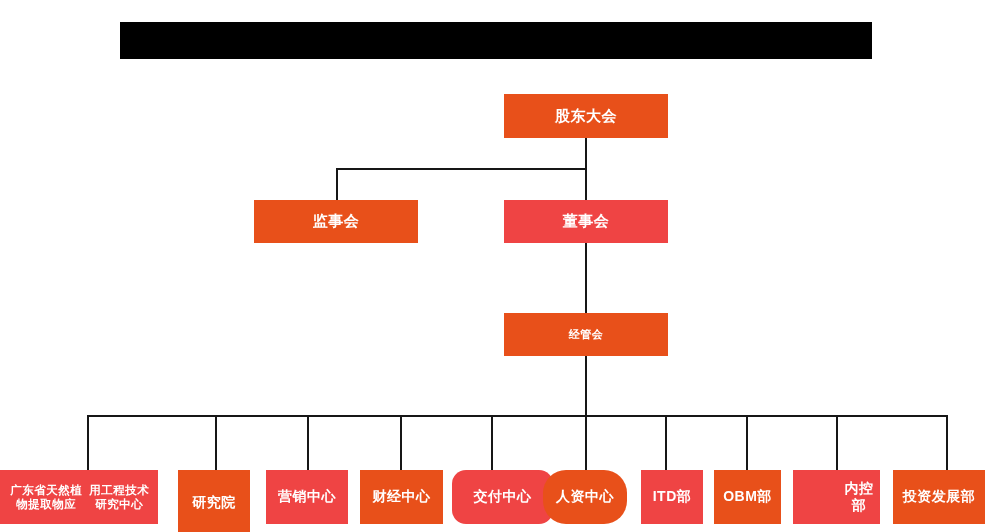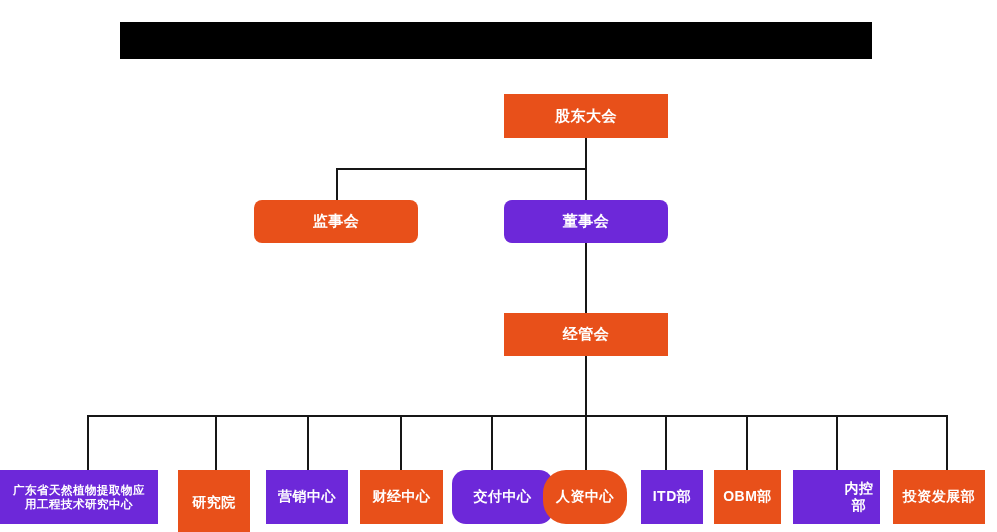--- a/index.html
+++ b/index.html
@@ -45,25 +45,25 @@
     align-items: center;
     justify-content: center;
     text-align: center;
     color: #ffffff;
     font-weight: bold;
     letter-spacing: 0.5px;
     line-height: 1.25;
     user-select: none;
   }
   .node.dark  { background: #E8501A; }
-  .node.light { background: #6d28d9; }
+  .node.light { background: #ef4444; }
 
   .node.lvl1 { font-size: 15px; }
-  .node.lvl2 { font-size: 15px; border-radius: 8px; }
-  .node.lvl3 { font-size: 15px; }
+  .node.lvl2 { font-size: 15px; }
+  .node.lvl3 { font-size: 11px; }
   .node.leaf { font-size: 14px; }
   .node.leaf.small { font-size: 11.5px; padding: 0 6px; font-weight: bold; }
 </style>
 </head>
 <body>
 
 <div id="canvas">
 
   <div class="redaction-bar"></div>
 
@@ -93,21 +93,21 @@
   <div class="line v" style="left:946px; top:415px; height:55px;"></div>
 
   <div class="node lvl1 dark" style="left:504px; top:94px; width:164px; height:44px;">股东大会</div>
 
   <div class="node lvl2 dark" style="left:254px; top:200px; width:164px; height:43px;">监事会</div>
 
   <div class="node lvl2 light" style="left:504px; top:200px; width:164px; height:43px;">董事会</div>
 
   <div class="node lvl3 dark" style="left:504px; top:313px; width:164px; height:43px;">经管会</div>
 
-  <div class="node leaf light small" style="left:0px; top:470px; width:158px; height:54px; flex-direction:column;">
+  <div class="node leaf light small" style="left:0px; top:470px; width:158px; height:54px; ">
     <span>广东省天然植物提取物应</span>
     <span>用工程技术研究中心</span>
   </div>
 
   <div class="node leaf dark" style="left:178px; top:470px; width:72px; height:65px;">研究院</div>
 
   <div class="node leaf light" style="left:266px; top:470px; width:82px; height:54px;">营销中心</div>
 
   <div class="node leaf dark" style="left:360px; top:470px; width:83px; height:54px;">财经中心</div>
 

